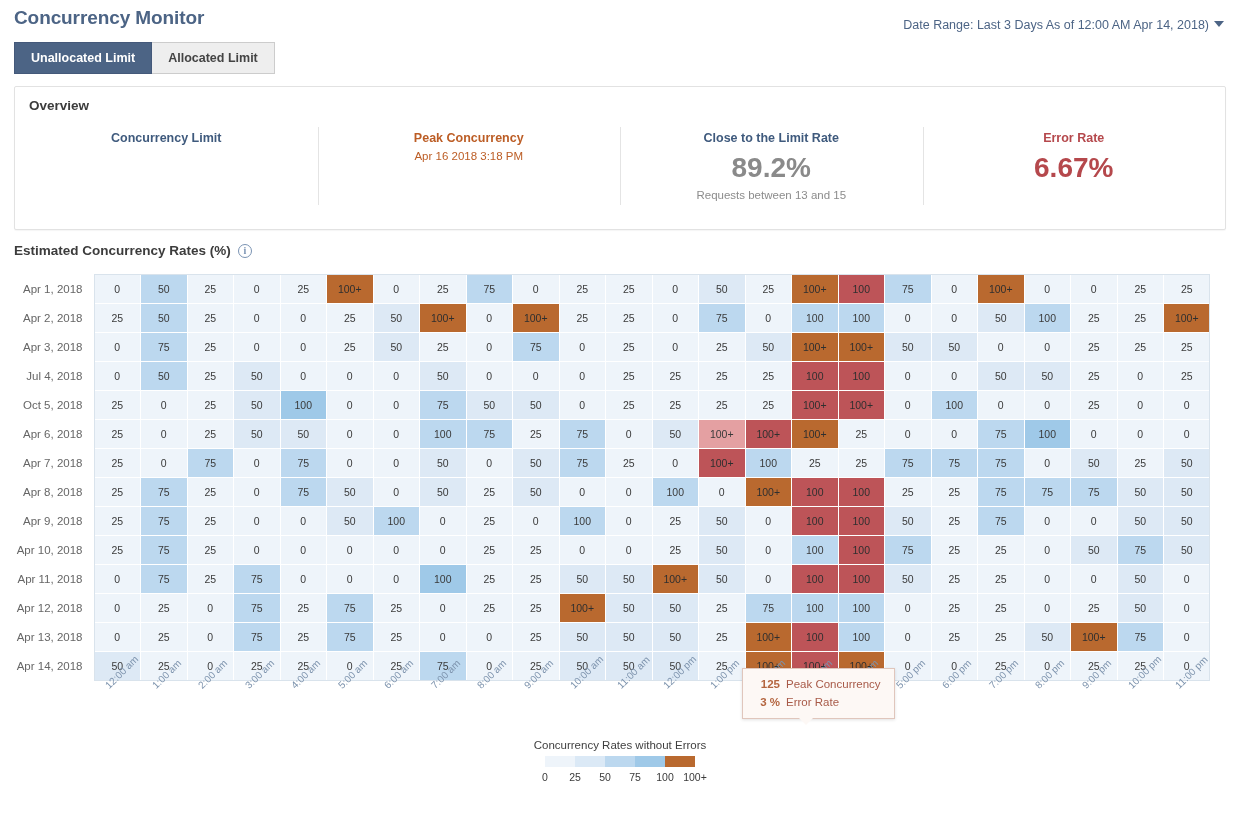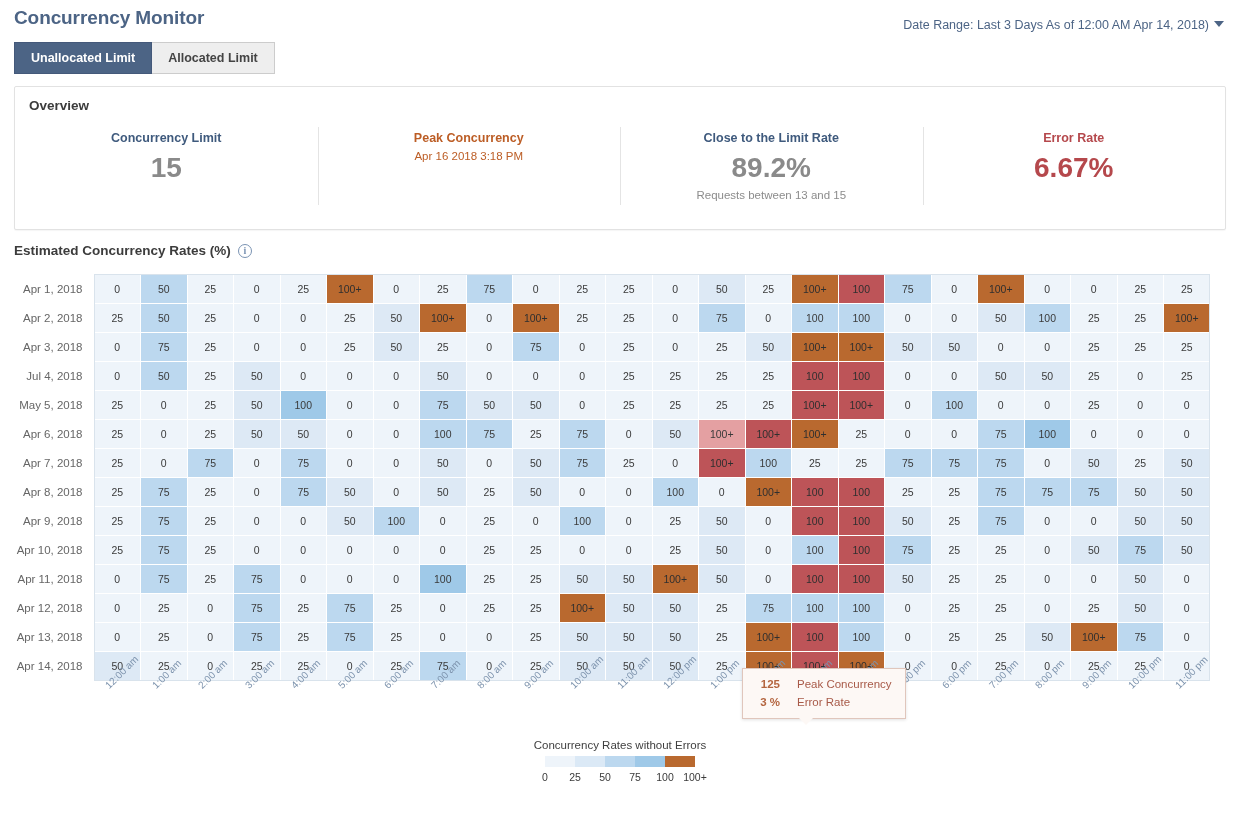--- a/index.html
+++ b/index.html
@@ -111,21 +111,21 @@
   }
 
   
   .tooltip {
     position: absolute; left: 742px; top: 394px;
     background: #fdf8f5; border: 1px solid #e0c6bc;
     box-shadow: 0 1px 3px rgba(0,0,0,.12);
     padding: 6px 13px 7px 11px; z-index: 40;
     font-size: 11.5px; color: #a8563f;
   }
-  .tooltip .ttrow { display: flex; gap: 17px; line-height: 18px; white-space: nowrap; }
+  .tooltip .ttrow { display: flex; gap: 6px; line-height: 18px; white-space: nowrap; }
   .tooltip .ttval { min-width: 26px; text-align: right; font-weight: bold; color: #b4653f; }
   .tooltip .ttkey { color: #a85a48; }
   .tooltip::after {
     content: ""; position: absolute; bottom: -7px; left: 56px;
     border-left: 7px solid transparent; border-right: 7px solid transparent;
     border-top: 7px solid #fdf8f5;
   }
 
   
   .legend {
@@ -155,21 +155,20 @@
   <div class="tabs">
     <div class="tab active">Unallocated Limit</div>
     <div class="tab">Allocated Limit</div>
   </div>
 
   <div class="card">
     <div class="card-title">Overview</div>
     <div class="metrics">
       <div class="metric">
         <div class="metric-label">Concurrency Limit</div>
-        <div class="metric-value">15</div>
         <div class="metric-sub"></div>
       </div>
       <div class="metric accent-orange">
         <div class="metric-label">Peak Concurrency</div>
         <div class="metric-sub">Apr 16 2018 3:18 PM</div>
       </div>
       <div class="metric">
         <div class="metric-label">Close to the Limit Rate</div>
         <div class="metric-value">89.2%</div>
         <div class="metric-sub">Requests between 13 and 15</div>
@@ -292,21 +291,21 @@
             <td class="cell hot" style="background: rgb(189, 84, 88);">100</td>
             <td class="cell" style="background: rgb(238, 244, 250);">0</td>
             <td class="cell" style="background: rgb(238, 244, 250);">0</td>
             <td class="cell" style="background: rgb(221, 233, 245);">50</td>
             <td class="cell" style="background: rgb(221, 233, 245);">50</td>
             <td class="cell" style="background: rgb(238, 244, 250);">25</td>
             <td class="cell" style="background: rgb(238, 244, 250);">0</td>
             <td class="cell" style="background: rgb(238, 244, 250);">25</td>
           </tr>
           <tr>
-            <td class="rowlabel">May 5, 2018</td>
+            <td class="rowlabel">Oct 5, 2018</td>
             <td class="cell" style="background: rgb(238, 244, 250);">25</td>
             <td class="cell" style="background: rgb(238, 244, 250);">0</td>
             <td class="cell" style="background: rgb(238, 244, 250);">25</td>
             <td class="cell" style="background: rgb(221, 233, 245);">50</td>
             <td class="cell" style="background: rgb(159, 201, 232);">100</td>
             <td class="cell" style="background: rgb(238, 244, 250);">0</td>
             <td class="cell" style="background: rgb(238, 244, 250);">0</td>
             <td class="cell" style="background: rgb(188, 216, 239);">75</td>
             <td class="cell" style="background: rgb(221, 233, 245);">50</td>
             <td class="cell" style="background: rgb(221, 233, 245);">50</td>

